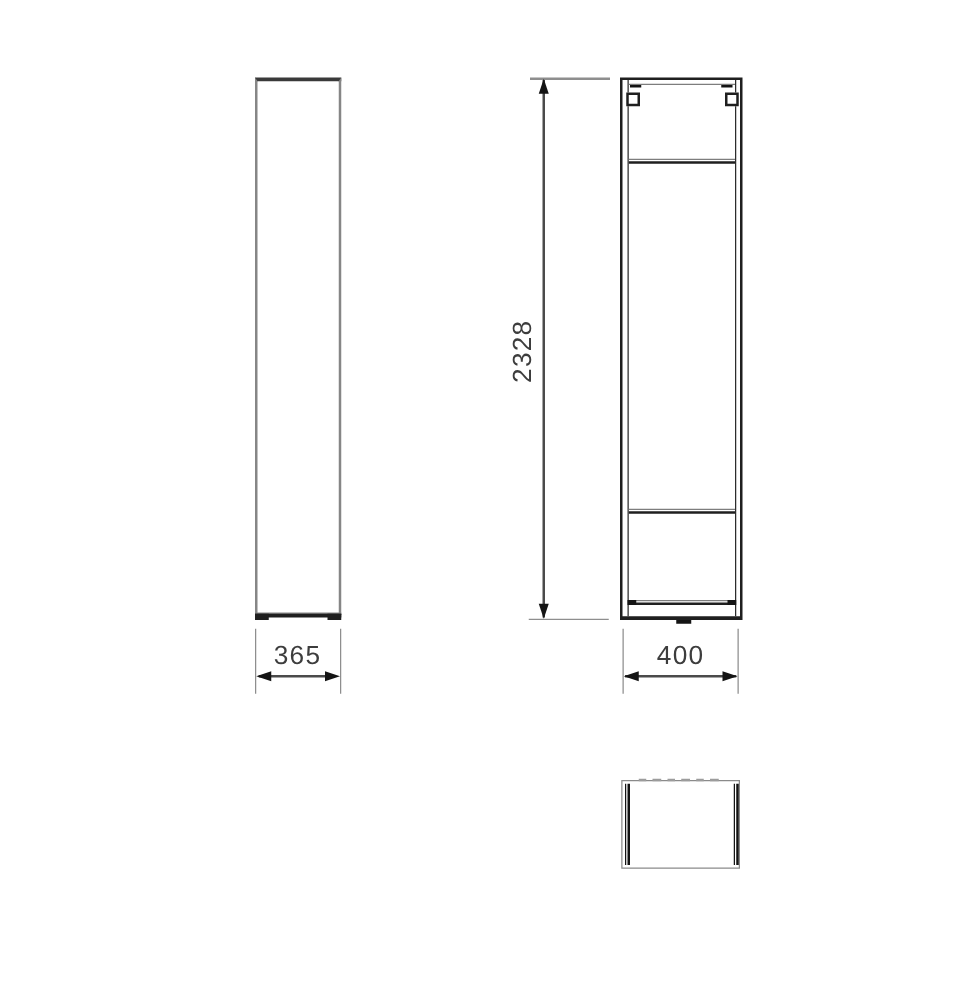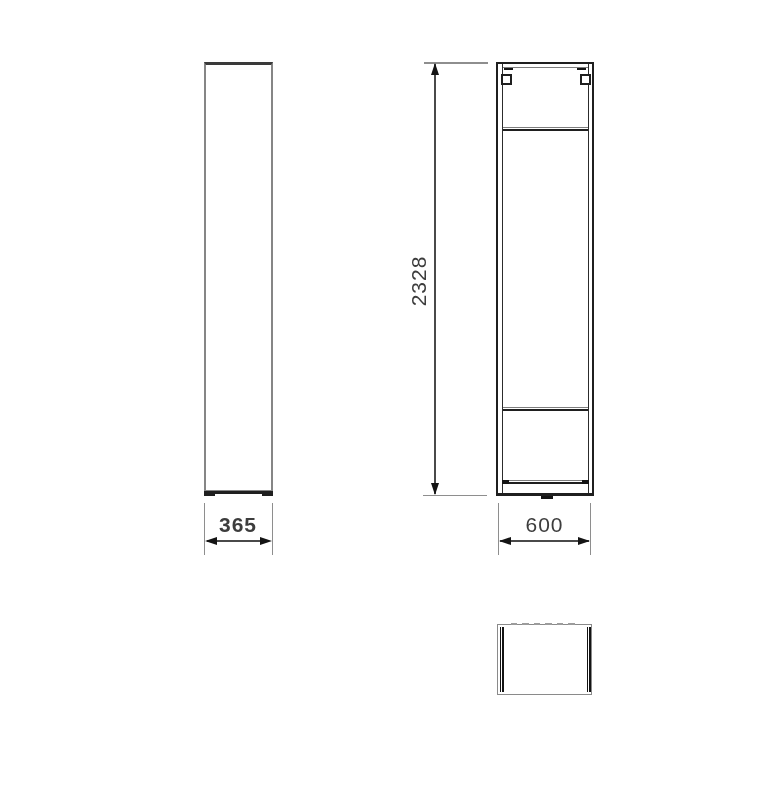--- a/index.html
+++ b/index.html
@@ -67,21 +67,21 @@
 
   .arr{width:0;height:0;background:none;}
   .arr-left {border-top:4px solid transparent;border-bottom:4px solid transparent;border-right:12px solid var(--arrow);top:536.7px;}
   .arr-right{border-top:4px solid transparent;border-bottom:4px solid transparent;border-left:12px solid var(--arrow);top:536.7px;}
   .arr-up   {border-left:4.5px solid transparent;border-right:4.5px solid transparent;border-bottom:12.5px solid var(--arrow);left:430.6px;top:63px;}
   .arr-down {border-left:4.5px solid transparent;border-right:4.5px solid transparent;border-top:12.5px solid var(--arrow);left:430.6px;top:483px;}
   .a365l{left:205px;} .a365r{left:259.6px;}
   .a500l{left:499px;} .a500r{left:577.8px;}
 
   .dimlabel{font-size:21px;line-height:22px;letter-spacing:1px;color:var(--label-text);text-align:center;}
-  .l365{left:198px;top:514px;width:80px;font-weight:bold;}
+  .l365{left:198px;top:514px;width:80px;}
   .l500{left:500px;top:514px;width:89px;}
   .l2328{left:379px;top:269px;width:80px;height:24px;line-height:24px;transform:rotate(-90deg);}
 </style>
 </head>
 <body>
 
 <div id="canvas">
 
   <div>
     <div class="sv-outline"></div>
@@ -127,21 +127,21 @@
     <div class="arr arr-down"></div>
     <div class="dimlabel l2328">2328</div>
   </div>
 
   <div>
     <div class="ext-v e500l"></div>
     <div class="ext-v e500r"></div>
     <div class="dimline-h d500"></div>
     <div class="arr arr-left a500l"></div>
     <div class="arr arr-right a500r"></div>
-    <div class="dimlabel l500">600</div>
+    <div class="dimlabel l500">400</div>
   </div>
 
   <div>
     <div class="tv-outline"></div>
     <div class="tv-wall tv-wall-l1"></div>
     <div class="tv-wall tv-wall-l2"></div>
     <div class="tv-wall tv-wall-r1"></div>
     <div class="tv-wall tv-wall-r2"></div>
     <div class="tv-dash tv-dash1"></div>
     <div class="tv-dash tv-dash2"></div>

